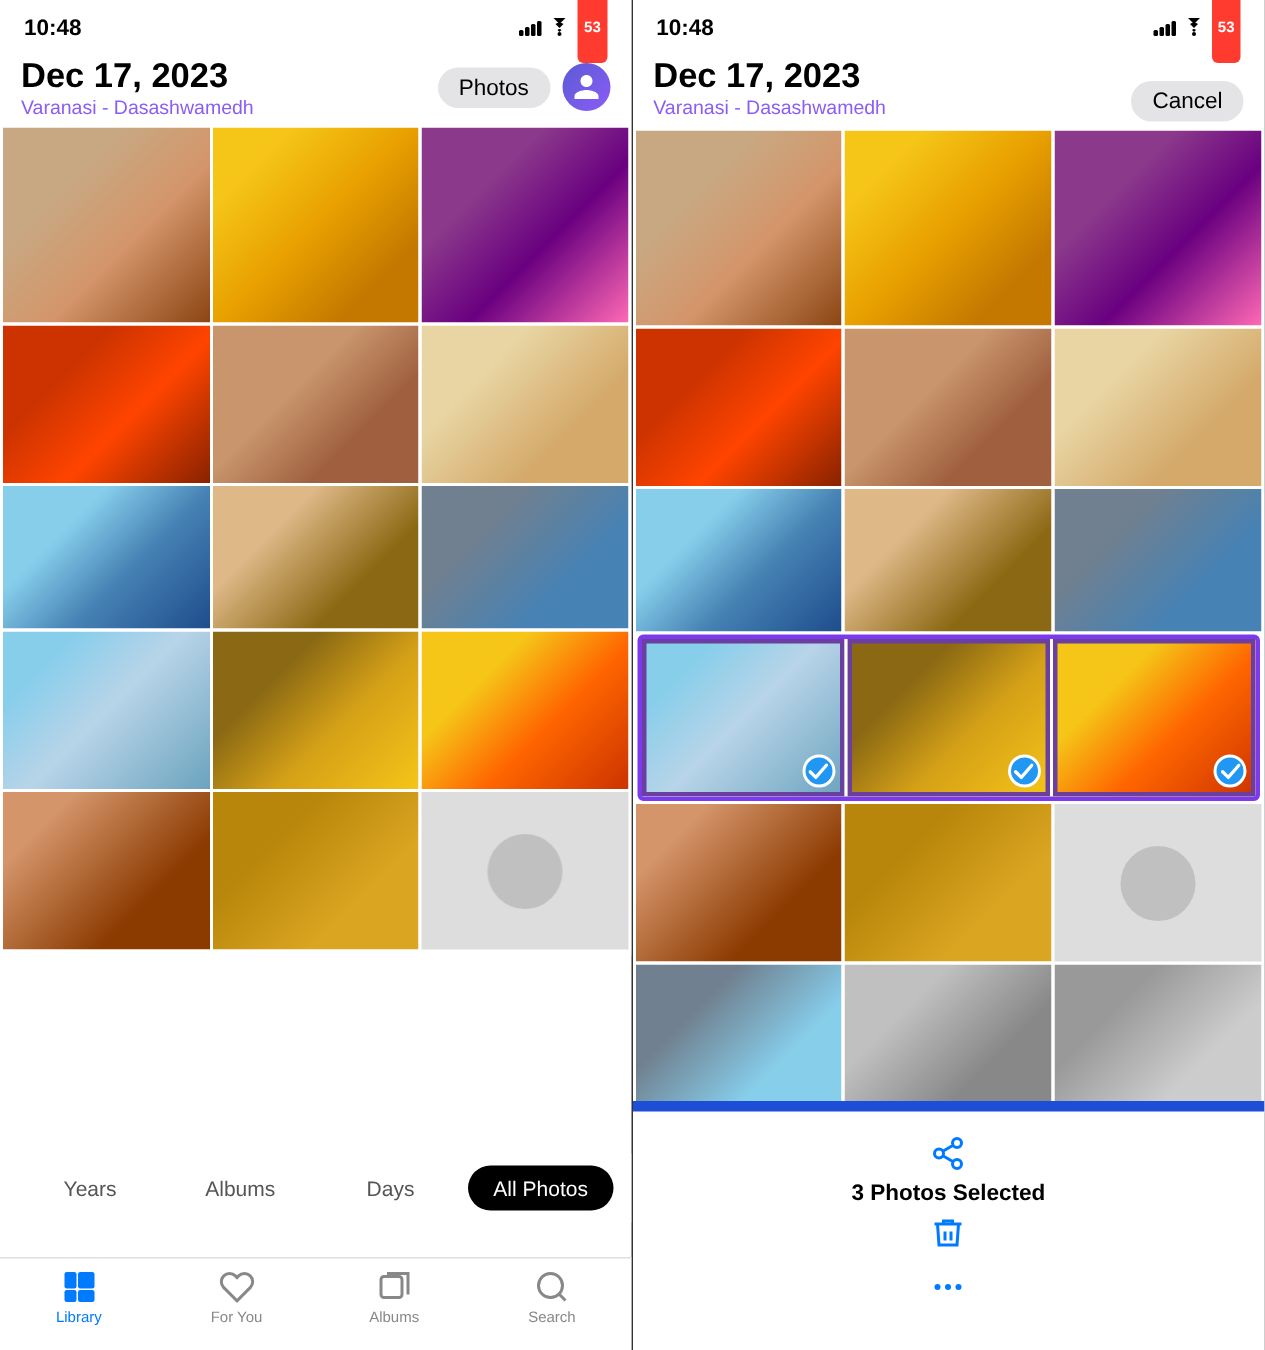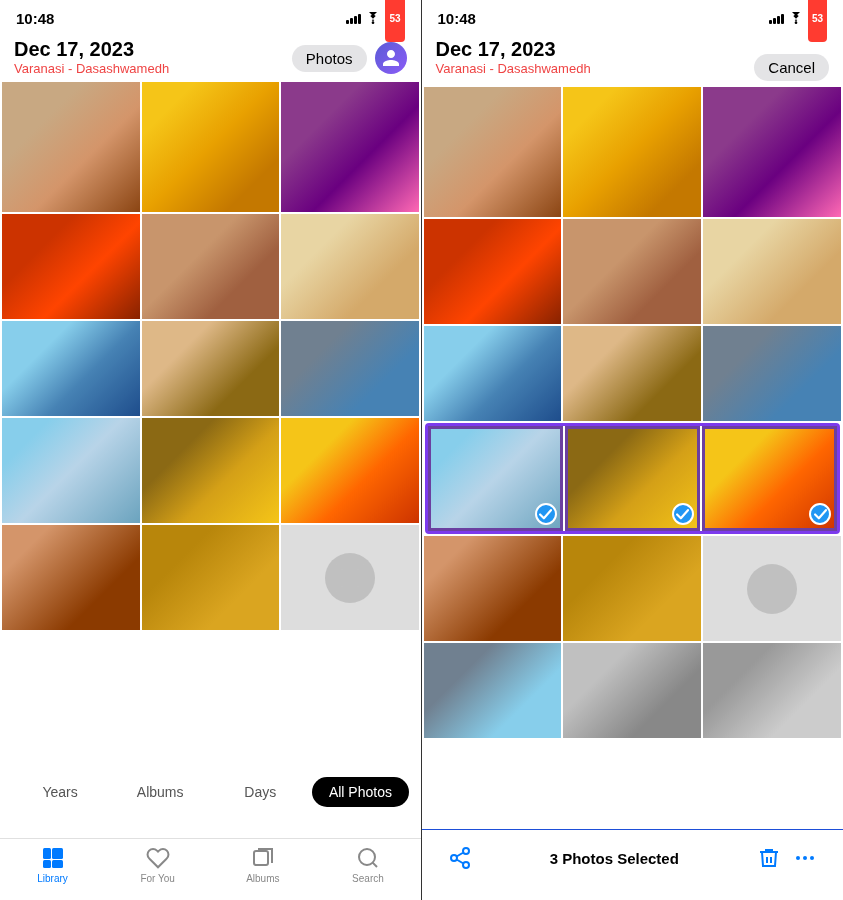--- a/index.html
+++ b/index.html
@@ -64,28 +64,28 @@
 
     
     .photo-header {
       padding: 6px 14px 4px;
       background: #fff;
       display: flex;
       justify-content: space-between;
       align-items: flex-start;
     }
     .header-date-title {
-      font-size: 20px;
+      font-size: 23px;
       font-weight: 700;
       color: #000;
       line-height: 1.1;
     }
     .header-location {
       font-size: 13px;
-      color: #ef4444;
+      color: #8b5cf6;
       margin-top: 1px;
     }
     .header-actions {
       display: flex;
       align-items: center;
       gap: 8px;
       margin-top: 4px;
     }
     .select-btn {
       background: rgba(120,120,128,0.2);
@@ -252,25 +252,26 @@
       color: #fff;
     }
 
     
     .selection-toolbar {
       position: absolute;
       bottom: 0;
       left: 0;
       right: 0;
       background: rgba(255,255,255,0.97);
-      border-top: 1px solid #1d4ed8;
+      border-top: 7px solid #1d4ed8;
       padding: 10px 20px 24px;
       display: flex;
       align-items: center;
       justify-content: space-between;
+      flex-direction: column;
     }
     .selection-count {
       font-size: 15px;
       font-weight: 600;
       color: #000;
       text-align: center;
       flex: 1;
     }
     .toolbar-icon-btn {
       width: 36px;

